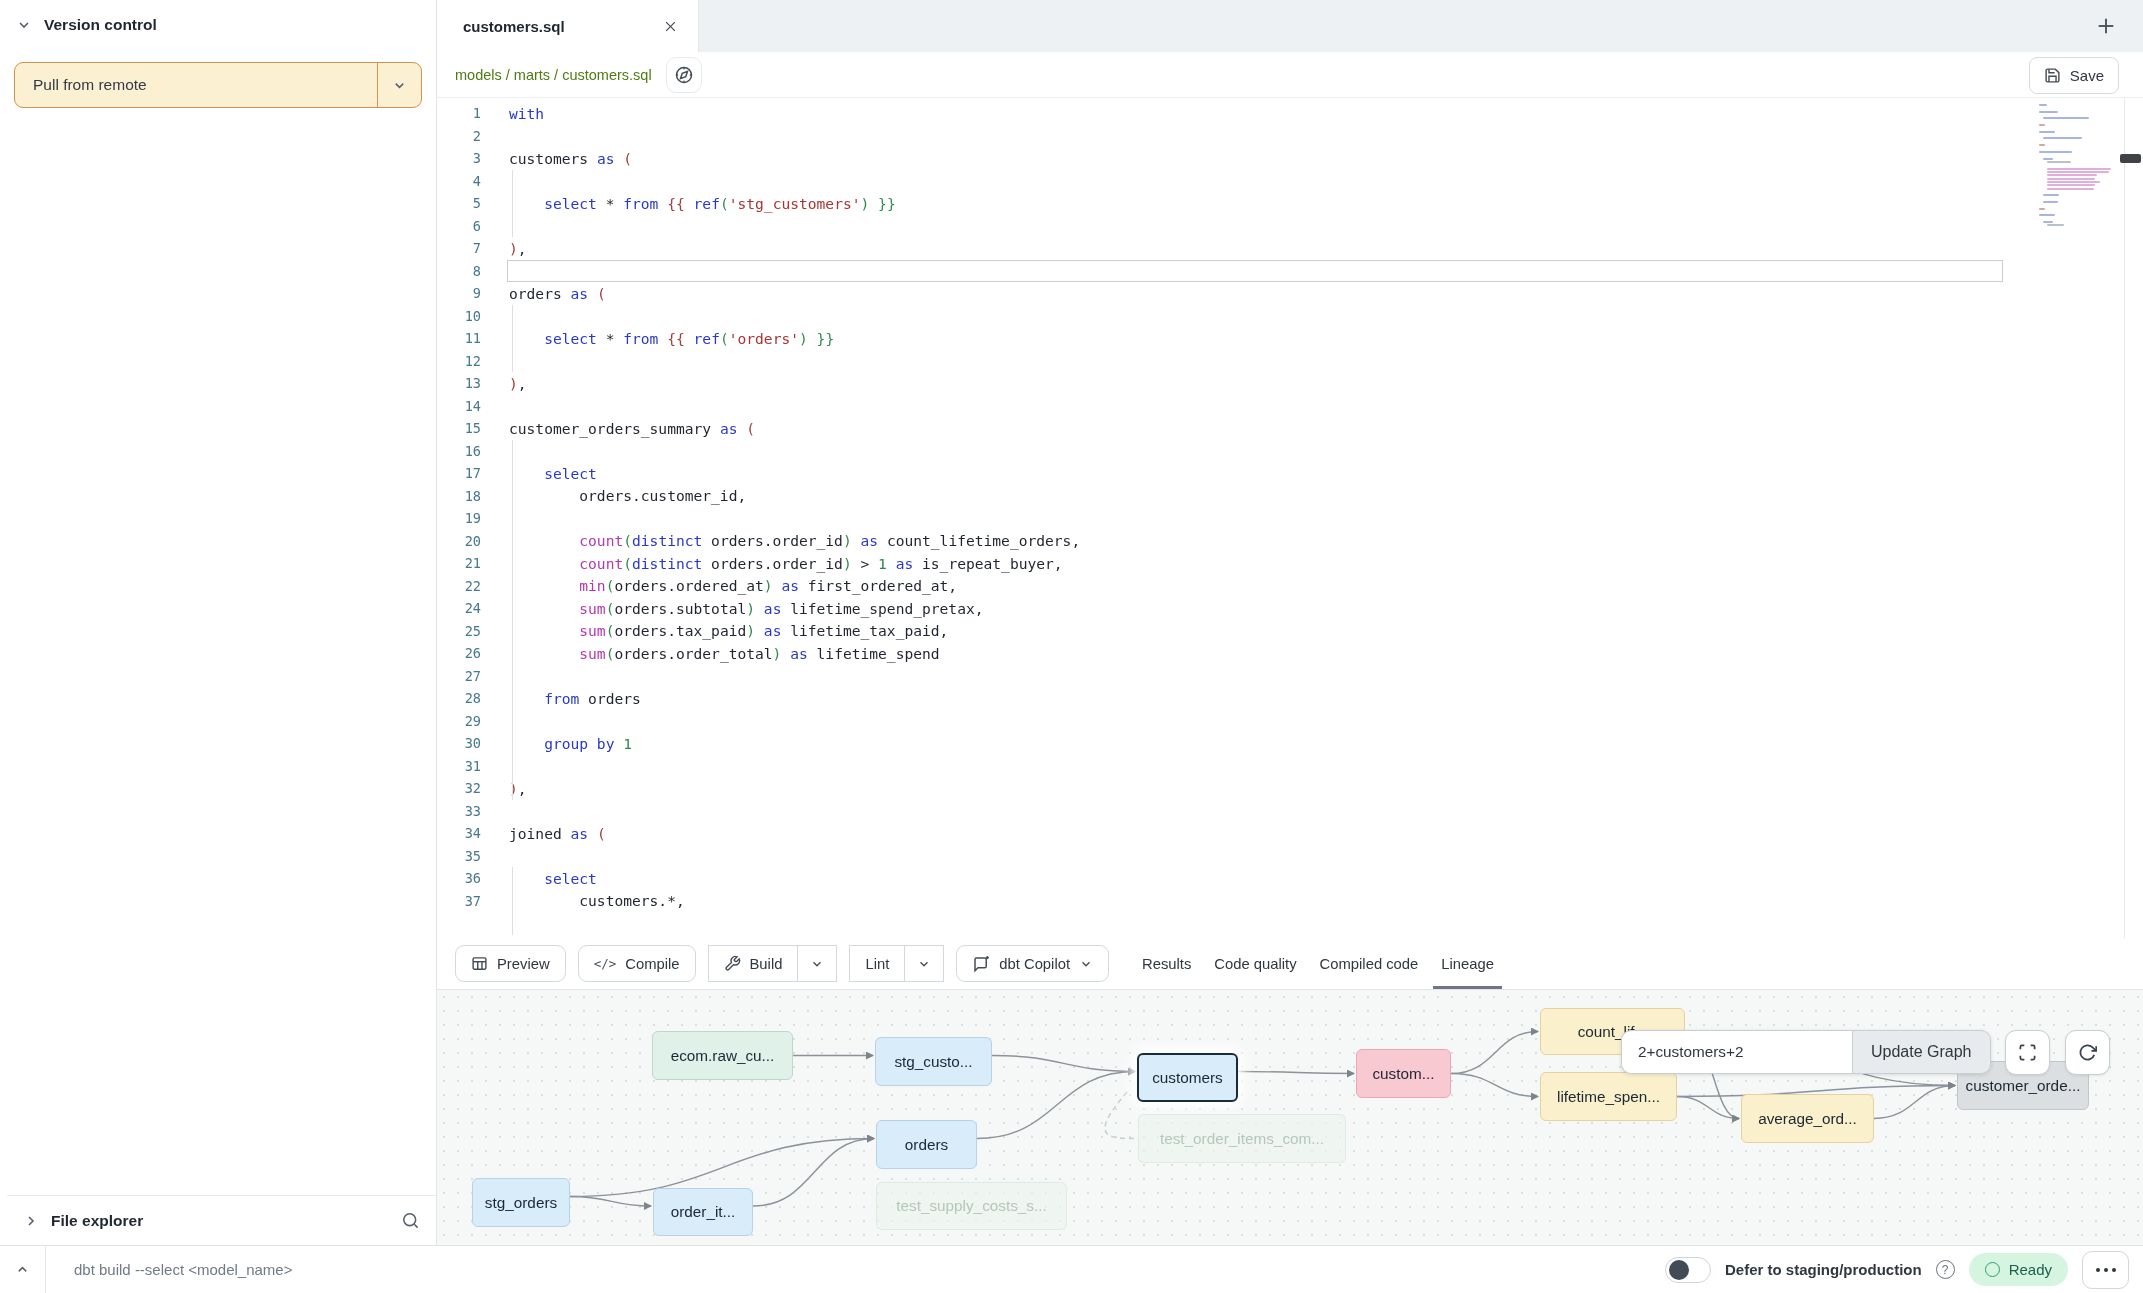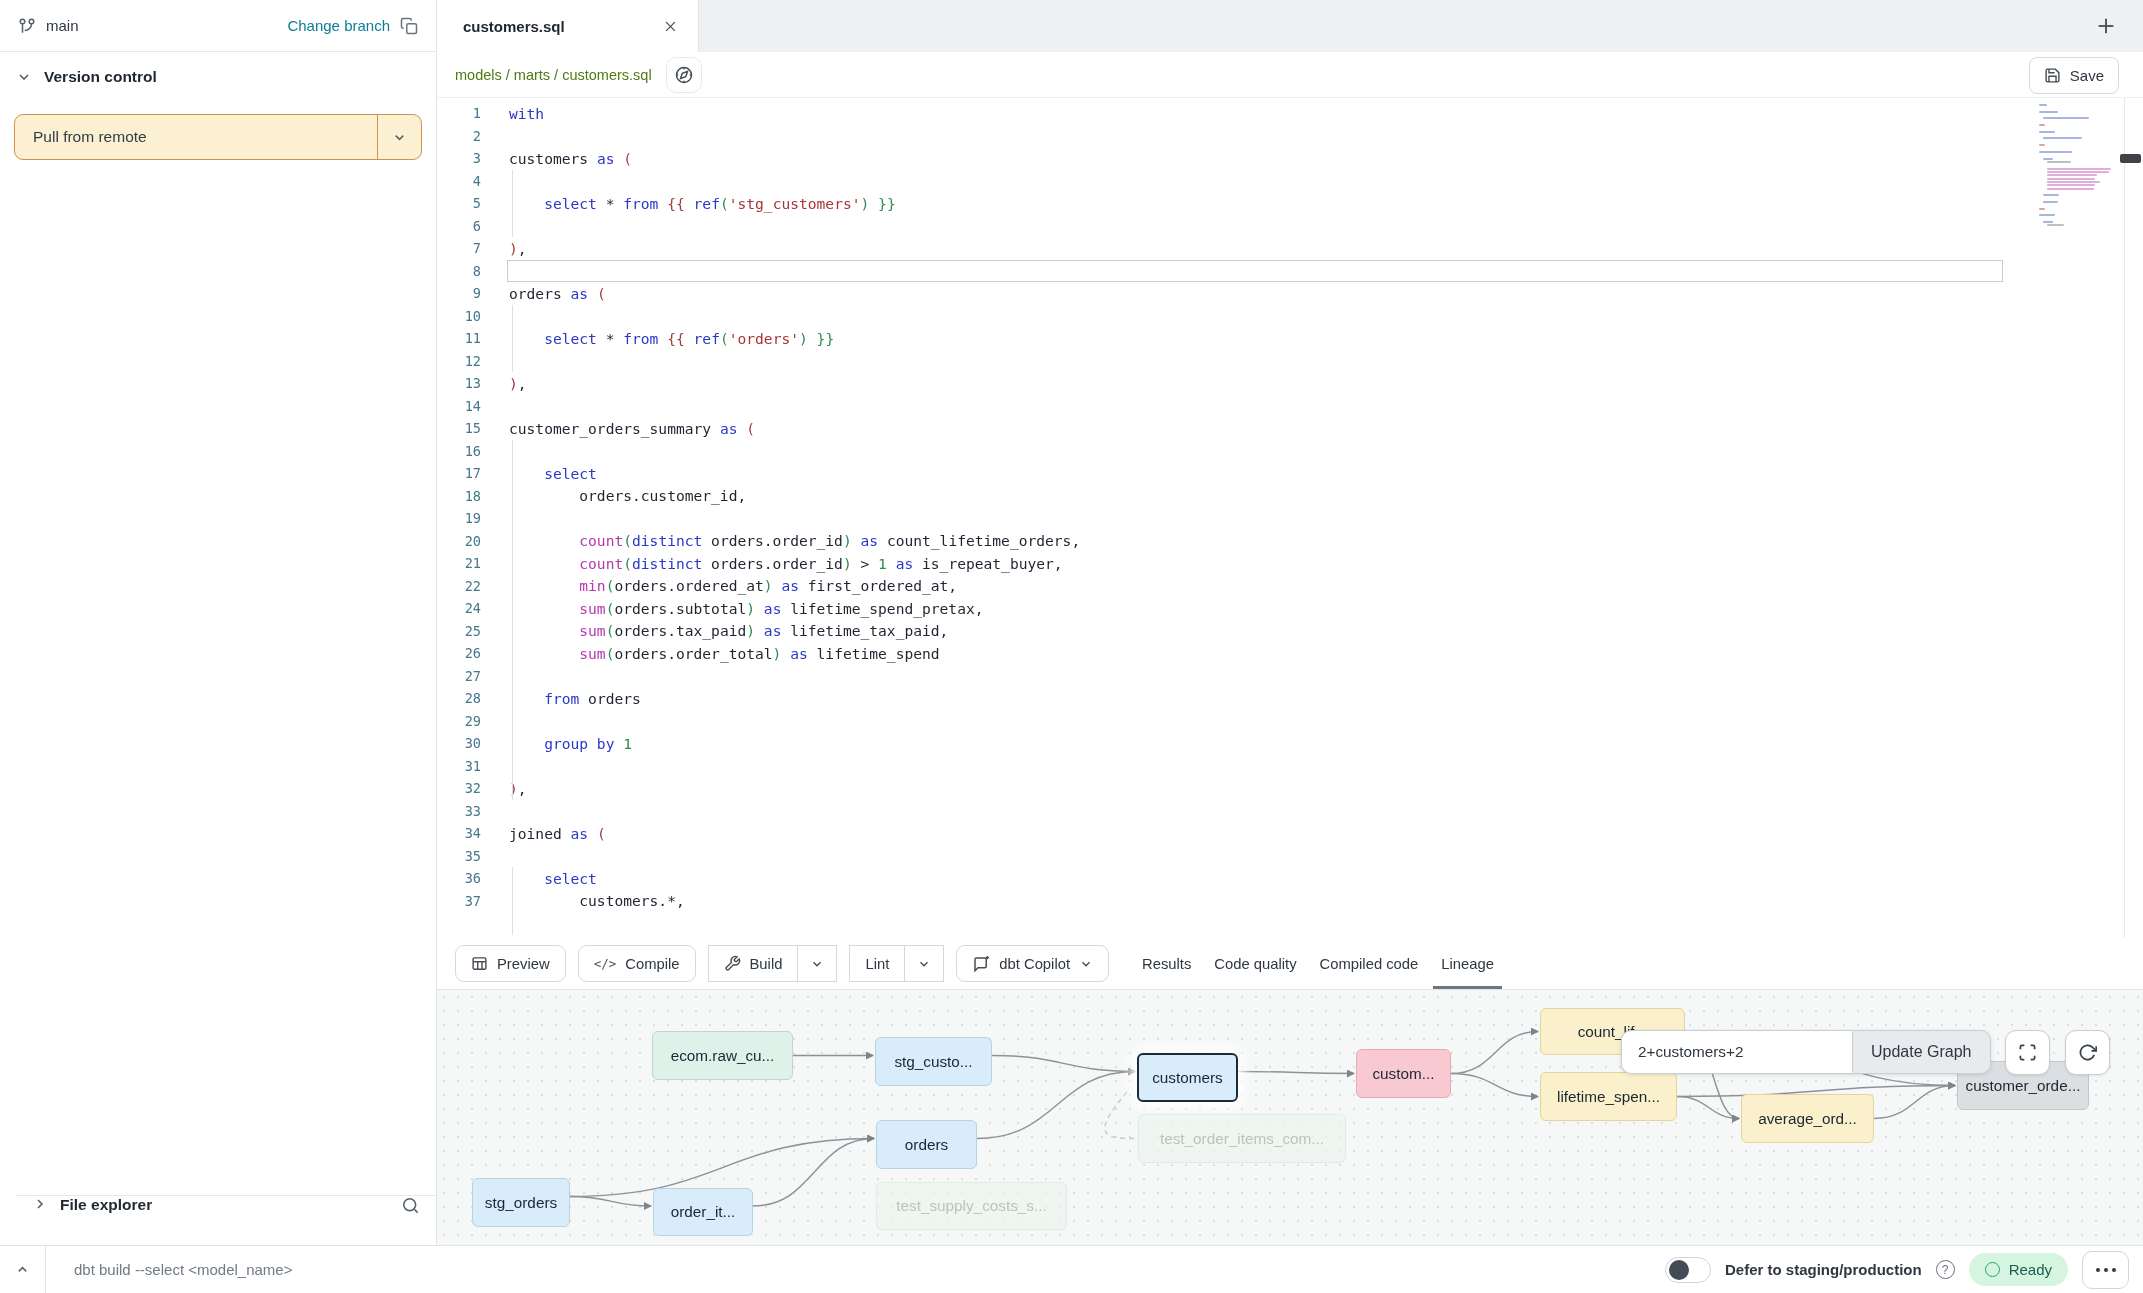--- a/index.html
+++ b/index.html
@@ -16,22 +16,22 @@
   .sb-top .spacer { flex:1; }
   .link { color:#0d7d95; font-size:15px; cursor:pointer; }
   .sb-vc { height:50px; display:flex; align-items:center; gap:12px; padding:0 16px; }
   .sb-vc .vc-label { font-weight:bold; font-size:15.5px; color:#1f2731; }
   .pull-split { display:flex; margin:12px 14px 0 14px; height:46px;
     border:1px solid #d4914e; border-radius:9px; overflow:hidden; background:#fbf0d2; }
   .pull-main { flex:1; display:flex; align-items:center; padding:0 18px;
     font-size:15.5px; color:#333b46; cursor:pointer; }
   .pull-caret { width:44px; border-left:1px solid #d4914e; display:flex;
     align-items:center; justify-content:center; cursor:pointer; }
-  .sb-file { position:absolute; bottom:0; left:16px; right:0; height:50px;
-    border-top:1px solid #e7eaed; display:flex; align-items:flex-start; gap:12px; padding:0 16px; }
+  .sb-file { position:absolute; bottom:0; left:7px; right:0; height:50px;
+    border-top:1px solid #e7eaed; display:flex; align-items:center; gap:12px; padding:0 16px; }
   .sb-file .fe-label { font-weight:bold; font-size:15.5px; color:#1f2731; }
   .sb-file .spacer { flex:1; }
 
   
   .main { position:absolute; left:437px; top:0; right:0; height:1245px; }
   .tabstrip { position:relative; height:52px; background:#eef1f4; }
   .tab { position:absolute; left:0; top:0; width:262px; height:52px; background:#fff;
     border-right:1px solid #e4e7ea; display:flex; align-items:center; padding:0 20px 0 26px; }
   .tab-title { font-weight:bold; font-size:15px; color:#1f2731; flex:1; }
   .newtab { position:absolute; right:22px; top:11px; width:30px; height:30px; border:none;
@@ -134,39 +134,20 @@
     background:#fff; display:flex; align-items:center; justify-content:center; gap:4px; cursor:pointer; }
   .dot { width:4px; height:4px; border-radius:50%; background:#2f3740; }
   svg.ic { display:block; }
 </style>
 </head>
 <body>
 
 <div class="app">
 
   <aside class="sidebar">
-    <div class="sb-top">
-      <span>
-        <svg class="ic" width="18" height="18" viewBox="0 0 24 24" fill="none" stroke="#57606a" stroke-width="2">
-            <line x1="6" y1="9" x2="6" y2="21"></line>
-            <circle cx="18" cy="6" r="3"></circle>
-            <circle cx="6" cy="6" r="3"></circle>
-            <path d="M18 9a9 9 0 0 1-9 9"></path>
-          </svg>
-      </span>
-      <span class="sb-branch">main</span>
-      <span class="spacer"></span>
-      <span class="link">Change branch</span>
-      <span>
-        <svg class="ic" width="18" height="18" viewBox="0 0 24 24" fill="none" stroke="#6a737d" stroke-width="2">
-            <rect x="9" y="9" width="13" height="13" rx="2"></rect>
-            <path d="M5 15H4a2 2 0 0 1-2-2V4a2 2 0 0 1 2-2h9a2 2 0 0 1 2 2v1"></path>
-          </svg>
-      </span>
-    </div>
     <div class="sb-vc">
       <span>
         <svg class="ic" width="16" height="16" viewBox="0 0 24 24" fill="none" stroke="#57606a" stroke-width="2.4">
             <polyline points="6 9 12 15 18 9"></polyline>
           </svg>
       </span>
       <span class="vc-label">Version control</span>
     </div>
     <div class="pull-split">
       <div class="pull-main">Pull from remote</div>

